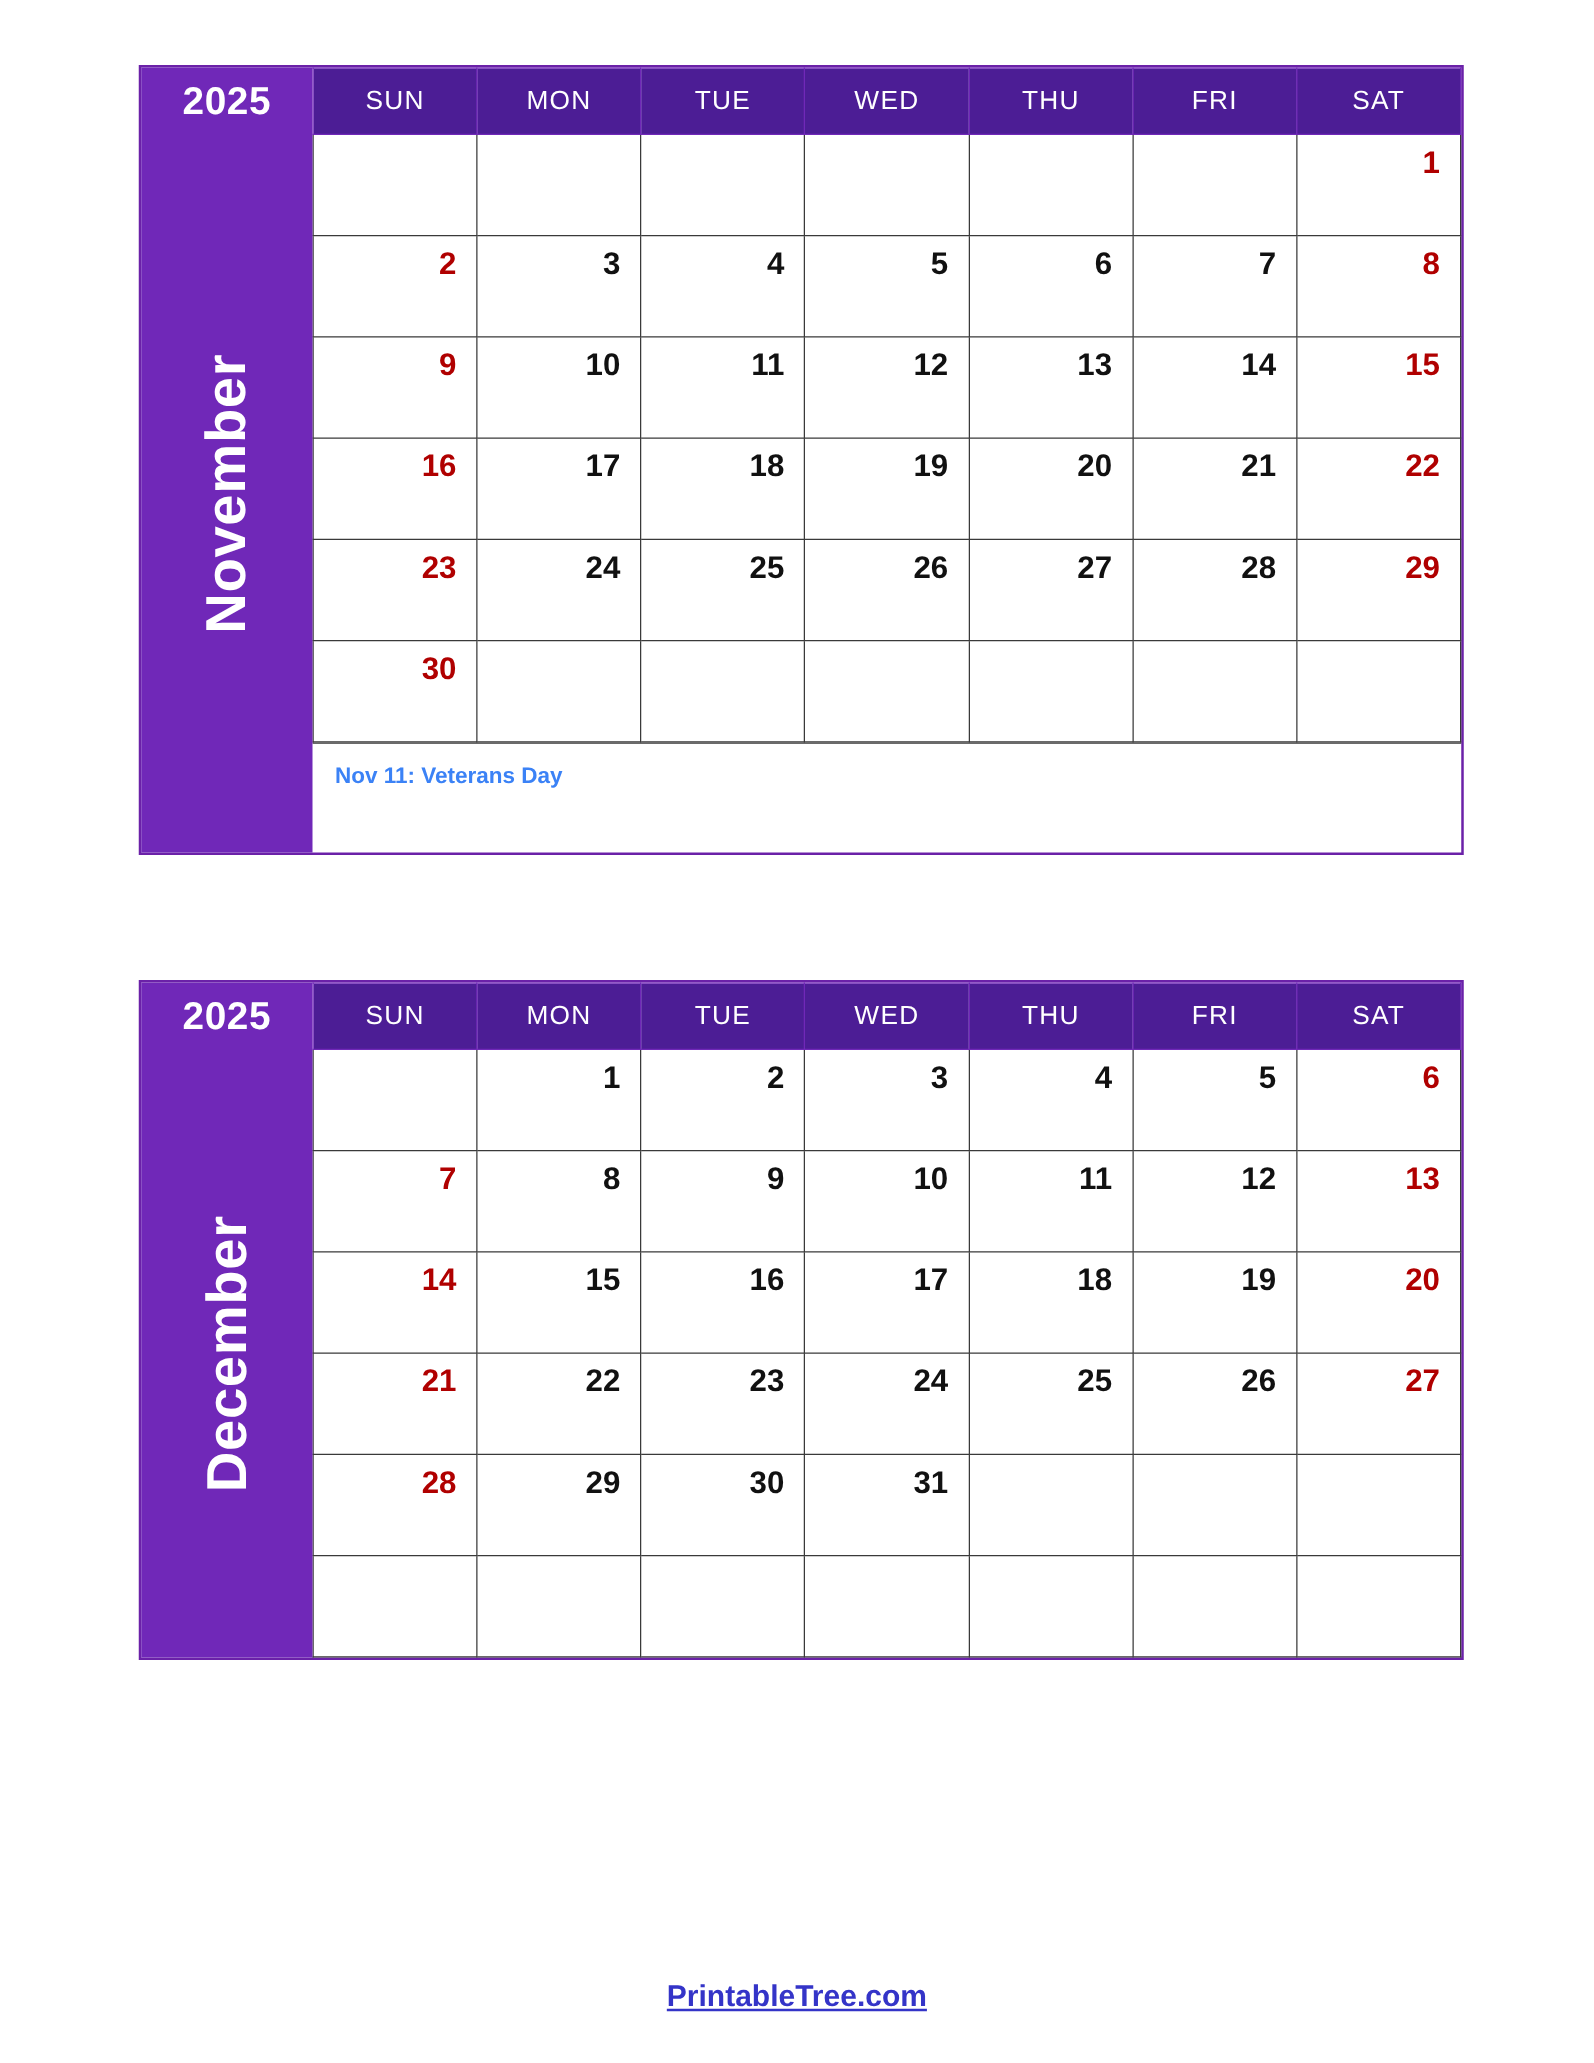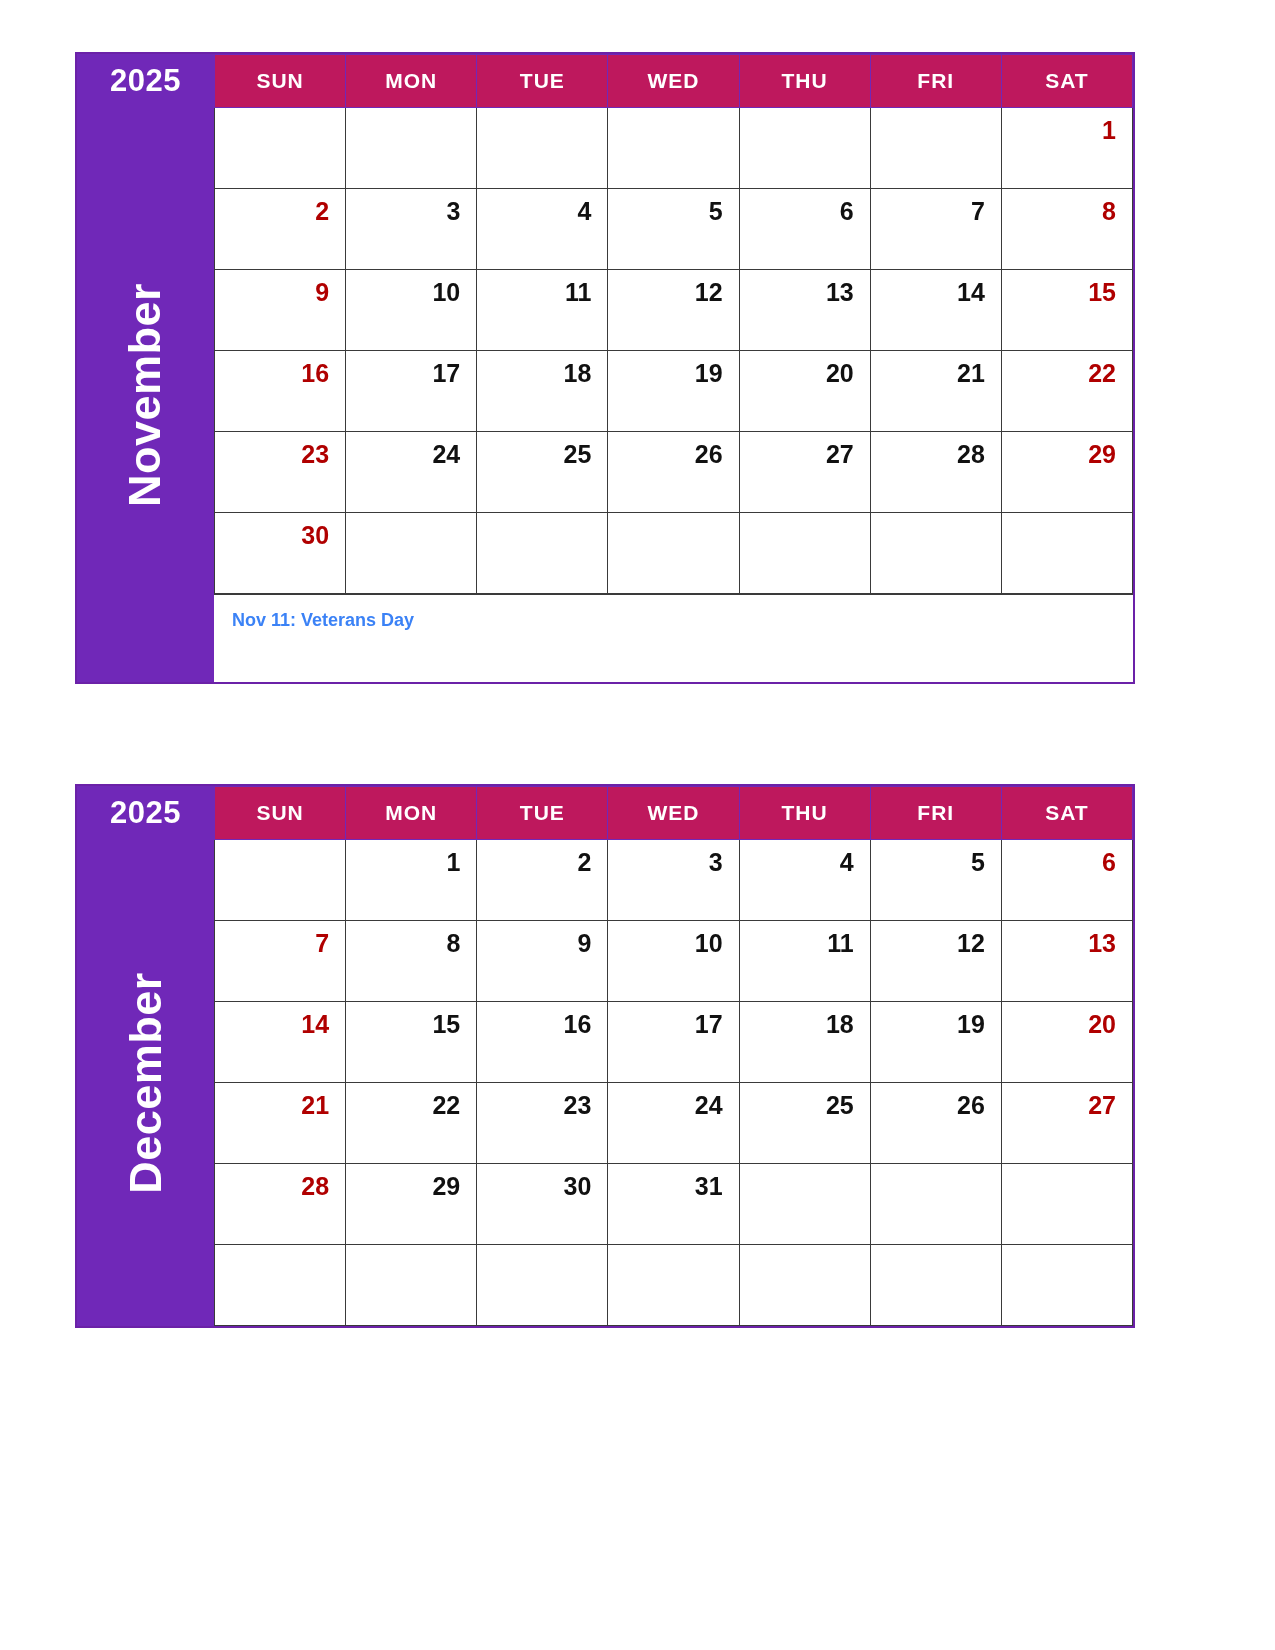--- a/index.html
+++ b/index.html
@@ -20,20 +20,21 @@
     padding: 52px 75px 0 75px;
     position: relative;
   }
   .cal-block {
     position: relative;
     border: 2px solid #6b21a8;
     box-sizing: border-box;
     background: #ffffff;
     display: flex;
     width: 1060px;
+    margin-left: 36px;
   }
   .cal-block + .cal-block {
     margin-top: 100px;
   }
   .month-rail {
     width: 137px;
     flex: 0 0 137px;
     background: #7028b8;
     position: relative;
   }
@@ -73,24 +74,24 @@
     flex: 1 1 auto;
     display: flex;
     flex-direction: column;
   }
   table.cal {
     border-collapse: collapse;
     width: 100%;
     table-layout: fixed;
   }
   table.cal th {
-    background: #be185d;
+    background: #4c1d95;
     color: #ffffff;
     font-size: 21px;
-    font-weight: bold;
+    font-weight: normal;
     height: 53px;
     letter-spacing: 1px;
     border: 1px solid #7028b8;
     box-sizing: border-box;
   }
   table.cal td {
     border: 1px solid #3a3a3a;
     height: 81px;
     vertical-align: top;
     text-align: right;
@@ -290,14 +291,17 @@
             <td></td>
             <td></td>
             <td></td>
             <td class="weekend"></td>
           </tr>
         </tbody>
       </table>
     </div>
   </div>
 
+  <div class="footer">
+    <a href="#">PrintableTree.com</a>
+  </div>
 
 </div>
 
 </body></html>

